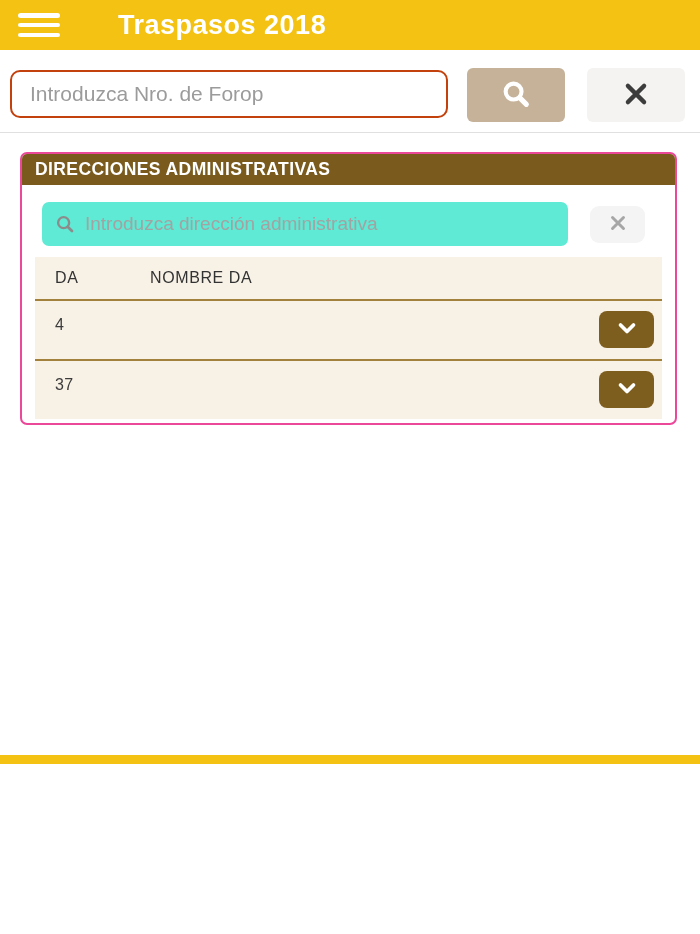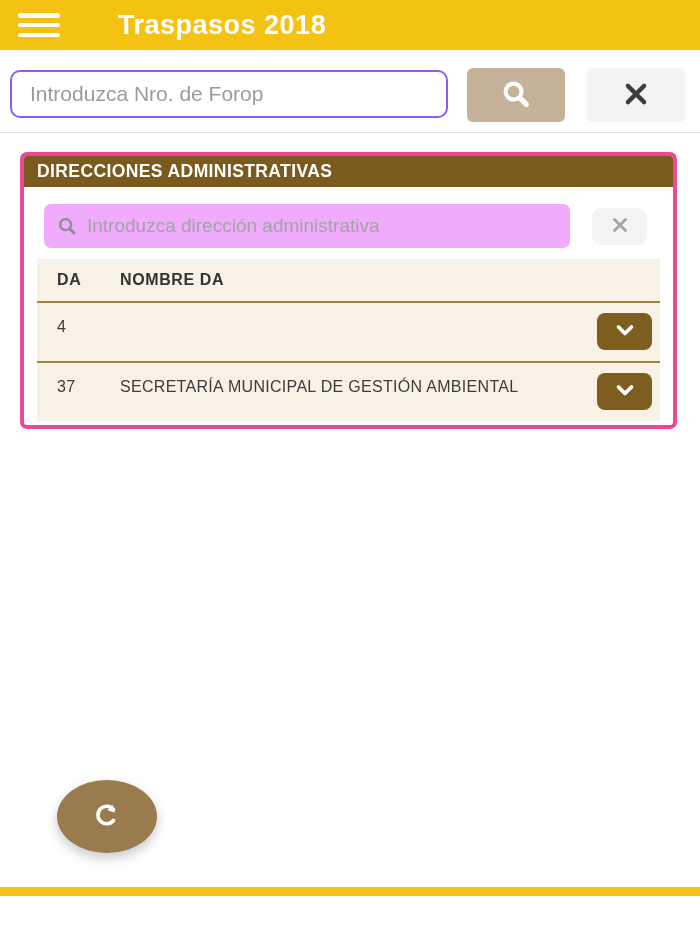--- a/index.html
+++ b/index.html
@@ -1,55 +1,55 @@
 <!DOCTYPE html>
 <html><head>
 <meta charset="utf-8">
 <style>
   html,body{margin:0;padding:0;}
   body{font-family:"Liberation Sans", sans-serif; background:#ffffff;}
-  .screen{position:relative; width:700px; height:896px; background:#ffffff; overflow:hidden;}
+  .screen{position:relative; width:700px; height:764px; background:#ffffff; overflow:hidden;}
 
   
   .app-header{position:absolute; left:0; top:0; width:700px; height:50px; background:#F3C212;
     display:flex; align-items:center;}
   .hamburger{margin-left:18px; width:42px; height:24px; display:flex; flex-direction:column; justify-content:space-between; cursor:pointer;}
   .hamburger span{display:block; height:4.5px; width:42px; background:#ffffff; border-radius:2.5px;}
   .app-title{margin-left:58px; color:#ffffff; font-size:27px; font-weight:bold; letter-spacing:0.5px;}
 
   
   .forop-input{position:absolute; left:10px; top:70px; width:438px; height:48px; box-sizing:border-box;
-    border:2px solid #8b5cf6; border-radius:10px; background:#ffffff; font-size:21px; color:#444;
+    border:2px solid #c2410c; border-radius:10px; background:#ffffff; font-size:21px; color:#444;
     padding:0 18px; outline:none; font-family:"Liberation Sans", sans-serif;}
   .forop-input::placeholder{color:#9B9B9B;}
   .btn{position:absolute; top:68px; height:54px; width:98px; border:none; border-radius:6px;
     display:flex; align-items:center; justify-content:center; cursor:pointer;}
   .btn-search{left:467px; background:#C5B299;}
   .btn-clear{left:587px; background:#F4F3F1;}
   .top-divider{position:absolute; left:0; top:132px; width:700px; height:1px; background:#E0E0E0;}
 
   
   .panel{position:absolute; left:20px; top:152px; width:657px; box-sizing:border-box;
-    border:4px solid #ec4899; border-radius:7px; background:#ffffff; overflow:hidden;}
+    border:2px solid #ec4899; border-radius:7px; background:#ffffff; overflow:hidden;}
   .panel-header{height:31px; background:#7A5B1D; color:#ffffff; font-weight:bold; font-size:17.5px;
     letter-spacing:0.4px; display:flex; align-items:center; padding-left:13px;}
   .panel-search{display:flex; align-items:center; margin:17px 0 11px 0; padding:0 20px;}
-  .inner-search{position:relative; width:526px; height:44px; background:#f0abfc; border-radius:7px;
+  .inner-search{position:relative; width:526px; height:44px; background:#5eead4; border-radius:7px;
     display:flex; align-items:center;}
   .inner-search svg{margin-left:12px; flex:0 0 auto;}
   .inner-search input{flex:1; border:none; background:transparent; outline:none; font-size:19px;
     color:#555; margin-left:9px; padding:0; font-family:"Liberation Sans", sans-serif;}
   .inner-search input::placeholder{color:#A3A3A3;}
   .inner-clear{margin-left:22px; width:55px; height:37px; border:none; border-radius:9px;
     background:#F4F4F4; display:flex; align-items:center; justify-content:center; cursor:pointer;}
 
   
   .table-block{margin:0 13px 4px 13px; background:#F8F1E6;}
-  .thead{display:flex; height:42px; align-items:center; font-weight:bold; font-size:16px;
-    color:#333333; letter-spacing:0.6px;}
+  .thead{display:flex; height:42px; align-items:center; font-weight:normal; font-size:16px;
+    color:#333333; letter-spacing:0.6px;gap:32px;}
   .col-da{width:63px; padding-left:20px; flex:0 0 auto; box-sizing:content-box;}
   .col-nombre{flex:1;}
   .tdivider{height:2px; background:#A1813B;}
   .trow{position:relative; display:flex; padding:11px 0; min-height:36px; align-items:flex-start;
     font-size:16px; color:#3C3C3C; letter-spacing:0.3px;}
   .row-da{width:63px; padding-left:20px; flex:0 0 auto; line-height:25px;}
   .row-nombre{width:430px; line-height:25px;}
   .row-chevron{position:absolute; right:8px; top:10px; width:55px; height:37px; border:none;
     border-radius:8px; background:#7E5E1E; display:flex; align-items:center; justify-content:center; cursor:pointer;}
 
@@ -130,21 +130,20 @@
             </svg>
           </span>
         </button>
       </div>
     </div>
 
     <div>
       <div class="tdivider"></div>
       <div class="trow">
         <div class="row-da">37</div>
-        <div class="row-nombre">SECRETARÍA MUNICIPAL DE GESTIÓN AMBIENTAL</div>
         <button class="row-chevron">
           <span>
             <svg width="26" height="26" viewBox="0 0 24 24">
               <path d="M6 9.2 L12 15.2 L18 9.2" fill="none" stroke="#ffffff" stroke-width="3.4" stroke-linecap="round" stroke-linejoin="round"></path>
             </svg>
           </span>
         </button>
       </div>
     </div>
   </div>

